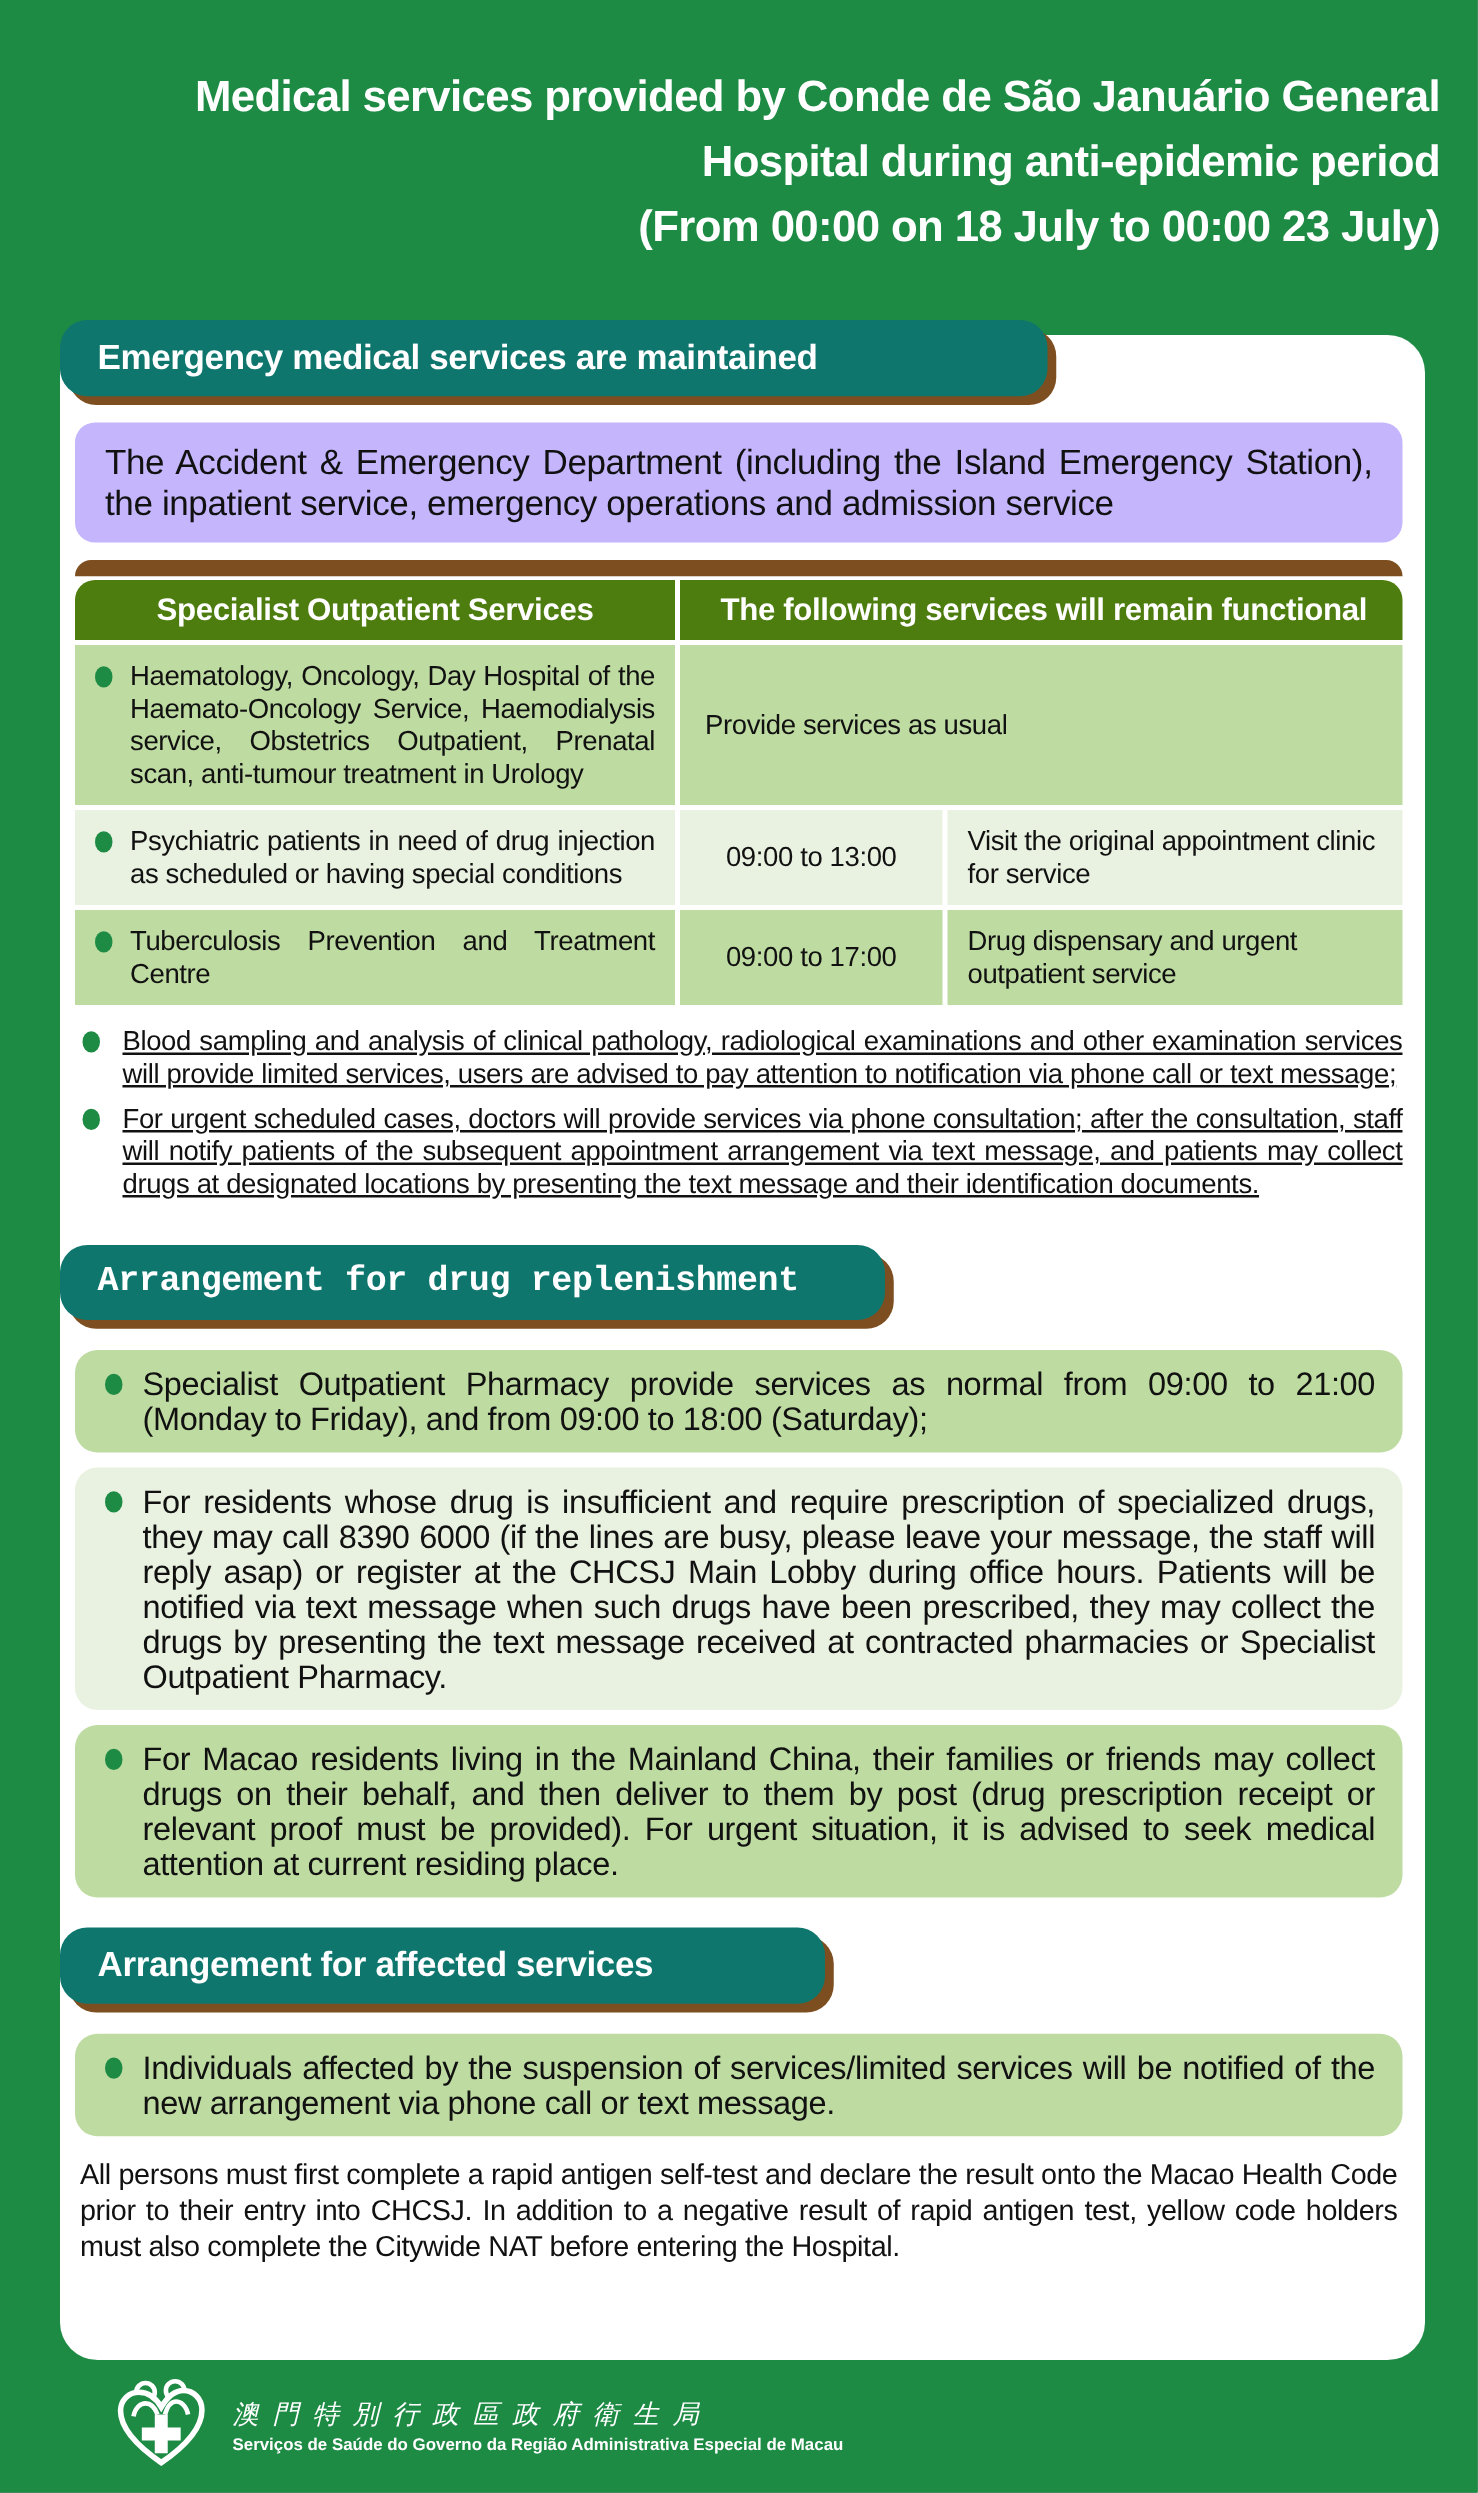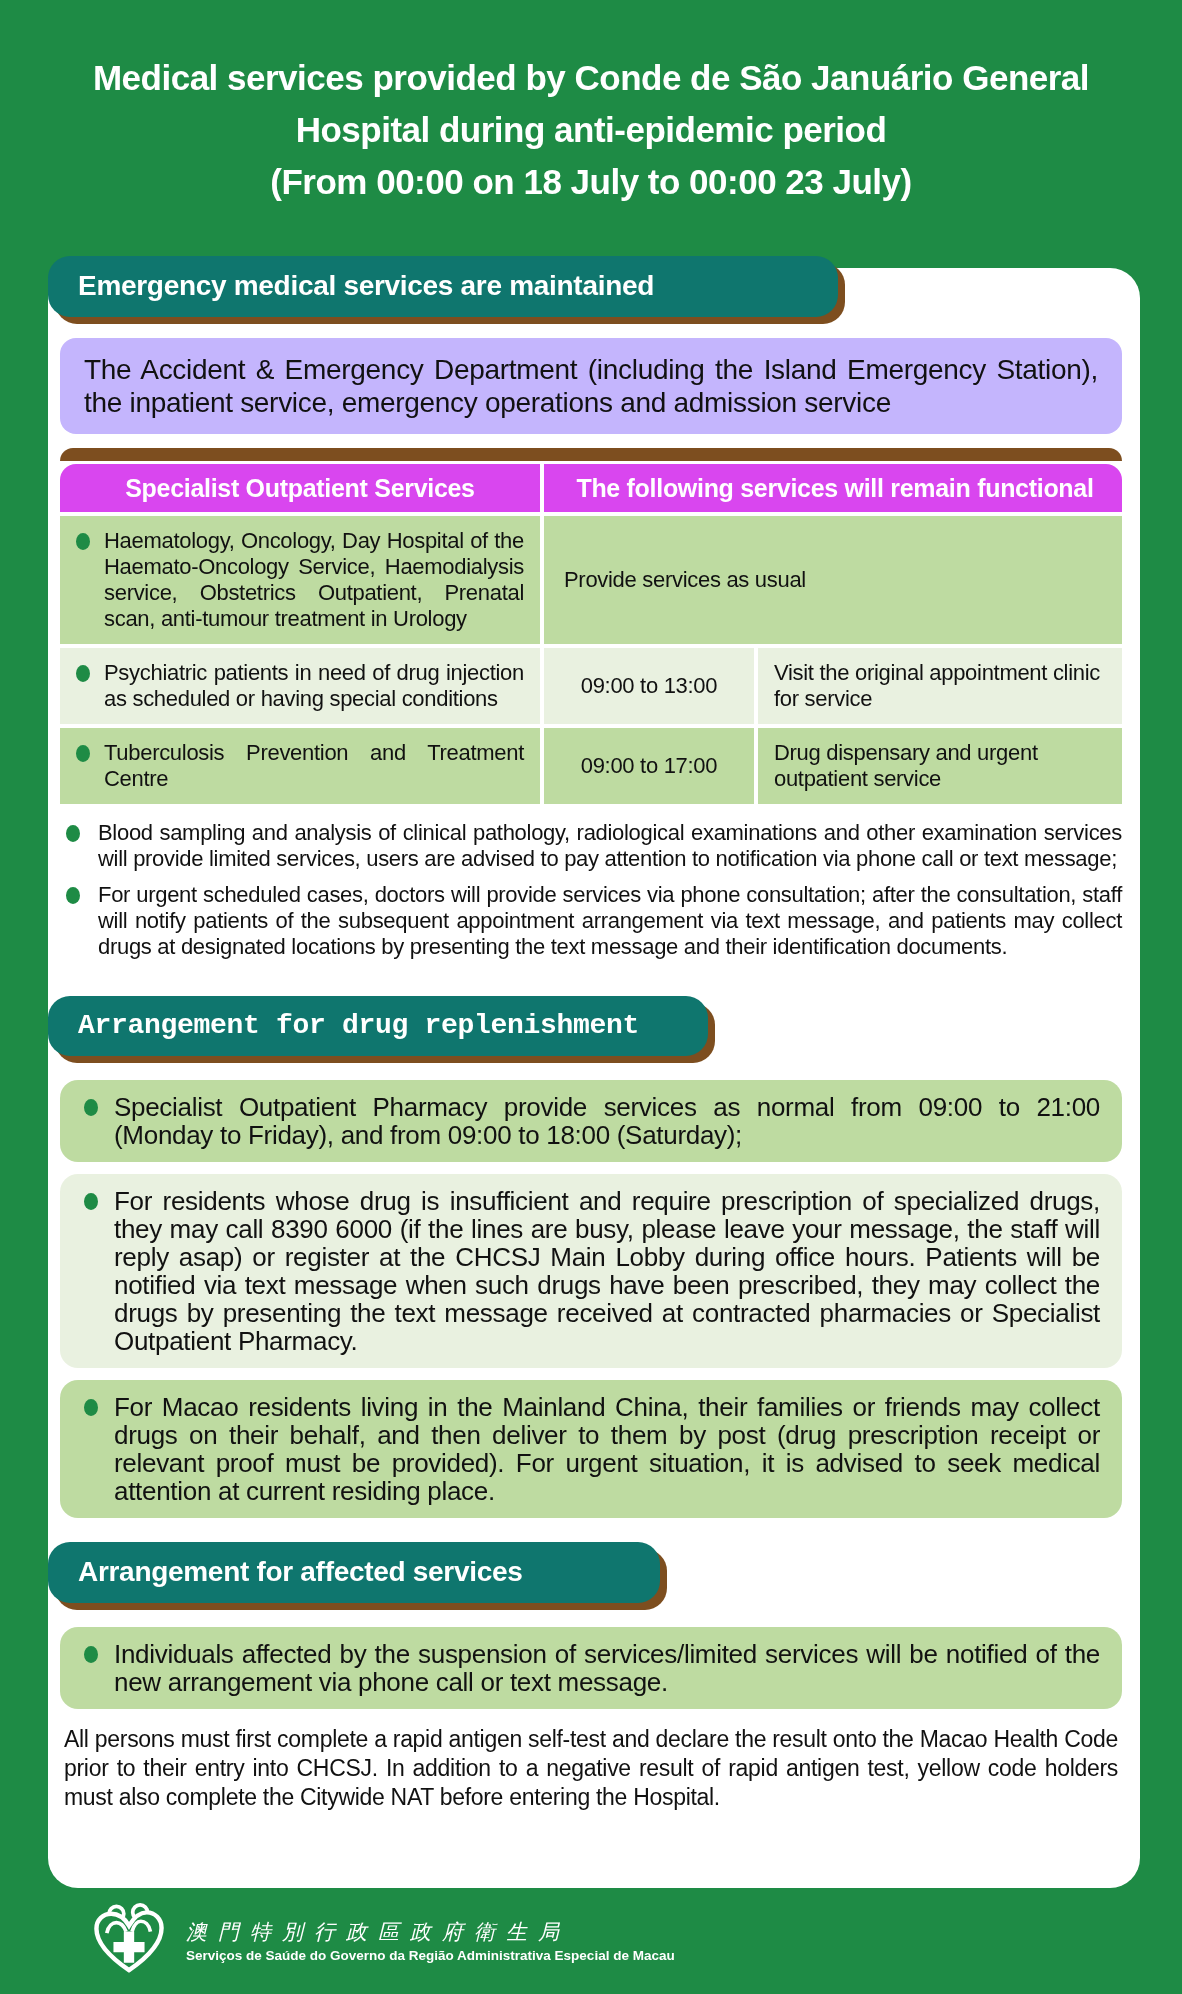--- a/index.html
+++ b/index.html
@@ -12,21 +12,21 @@
     background:#1e8b45;
     margin:0 auto;
     display:flex; flex-direction:column;
     overflow:hidden;
     color:#111;
   }
 
   
   .title-block {
     padding:52px 30px 0;
-    text-align:center;
+    text-align:right;
     color:#ffffff;
     font-weight:bold;
     font-size:35px;
     line-height:52px;
     letter-spacing:-0.5px;
   }
 
   
   .card-wrap { position:relative; flex:1; margin:60px 42px 0 48px; }
   .card {
@@ -74,21 +74,21 @@
     margin:0 0 3px 0;
   }
   .svc-table {
     display:grid;
     grid-template-columns:480px 210px 1fr;
     gap:4px;
     background:#ffffff;
   }
   .cell { padding:12px 16px; font-size:22px; line-height:26px; letter-spacing:-0.3px; }
   .cell-head {
-    background:#d946ef;
+    background:#4d7c0f;
     color:#ffffff;
     font-weight:bold;
     font-size:25px;
     line-height:28px;
     display:flex; align-items:center; justify-content:center;
     text-align:center;
     padding:10px 16px;
   }
   .head-left { border-top-left-radius:16px; }
   .head-right { border-top-right-radius:16px; }
@@ -99,21 +99,21 @@
   .cell-time { display:flex; align-items:center; justify-content:center; font-size:22px; }
   .cell-svc { position:relative; padding-left:44px; text-align:justify; }
   .dot {
     position:absolute; left:16px; top:17px;
     width:14px; height:17px;
     background:#1e8b45;
     border-radius:50%;
   }
 
   
-  .note-list { margin:16px 0 0 4px; }
+  .note-list { margin:16px 0 0 4px;text-decoration:underline; }
   .note-item {
     position:relative;
     padding-left:34px;
     font-size:22px;
     line-height:26px;
     text-align:justify;
     letter-spacing:-0.3px;
     margin-bottom:10px;
   }
   .note-item .dot { left:2px; top:5px; }

